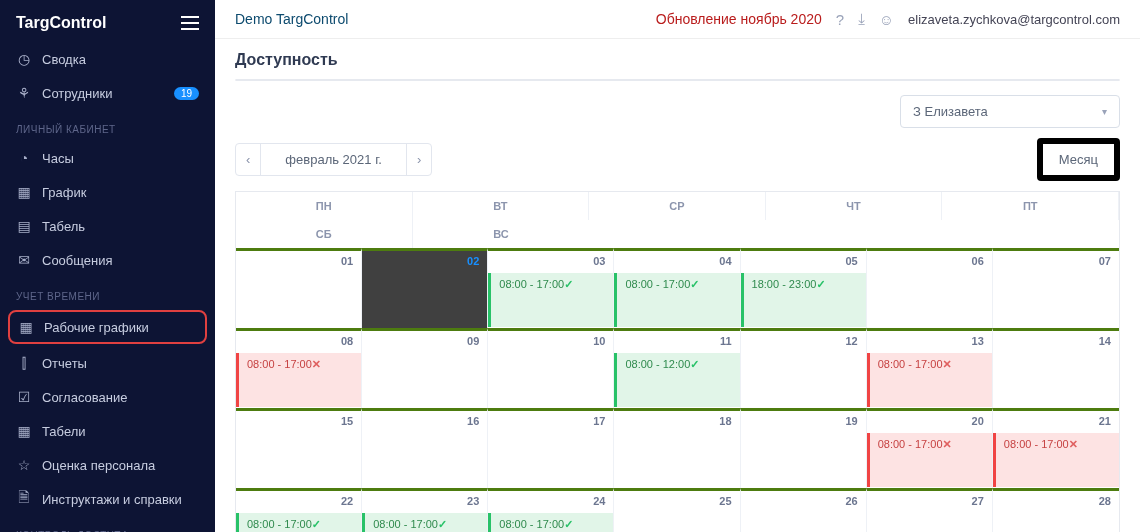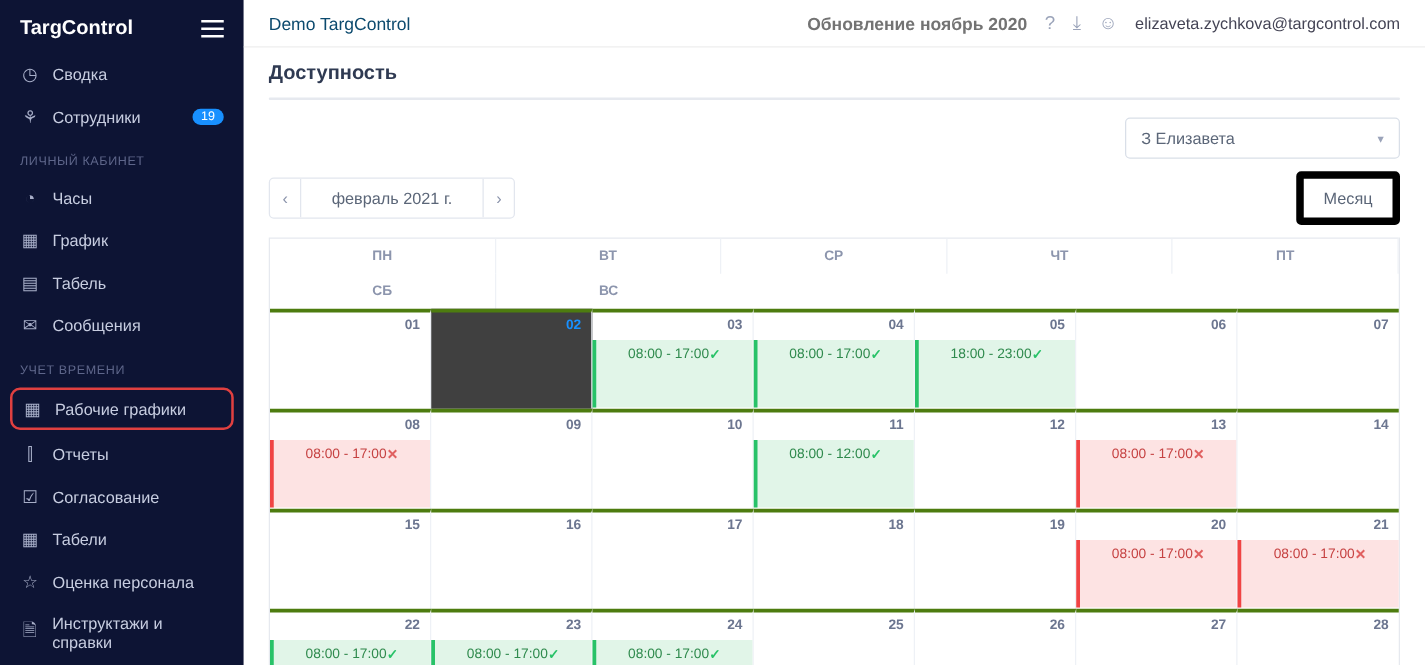--- a/index.html
+++ b/index.html
@@ -1,32 +1,32 @@
 <!DOCTYPE html>
 <html><head>
 <meta charset="utf-8">
 <style>
 * { margin: 0; padding: 0; box-sizing: border-box; }
 body { font-family: -apple-system, BlinkMacSystemFont, "Segoe UI", Arial, sans-serif; font-size: 13px; color: #333; background: #fff; overflow: hidden; }
 .app { display: flex; width: 1140px; height: 532px; }
-.sidebar { width: 195px; background: #0d1434; color: #aab0c5; display: flex; flex-direction: column; }
+.sidebar { width: 215px; background: #0d1434; color: #aab0c5; display: flex; flex-direction: column; }
 .sidebar-top { display: flex; align-items: center; justify-content: space-between; padding: 14px 16px 10px 16px; }
 .logo { color: #fff; font-weight: 700; font-size: 16px; }
 .hamburger { width: 18px; height: 14px; display: flex; flex-direction: column; justify-content: space-between; cursor: pointer; }
 .hamburger span { display: block; height: 2px; background: #fff; }
 .nav-item { display: flex; align-items: center; gap: 10px; padding: 9px 16px; font-size: 13px; cursor: pointer; color: #c7cde0; position: relative; }
 .nav-item .icon { width: 16px; height: 16px; display: inline-flex; align-items: center; justify-content: center; font-size: 14px; color: #a7aec8; }
 .nav-item.highlight { border: 2px solid #e04040; border-radius: 8px; margin: 2px 8px; padding: 7px 8px; }
 .nav-section { padding: 14px 16px 6px 16px; font-size: 10px; letter-spacing: 0.5px; color: #5e668a; text-transform: uppercase; }
 .badge { background: #1890ff; color: #fff; border-radius: 10px; font-size: 10px; padding: 1px 7px; margin-left: auto; }
 .main { flex: 1; display: flex; flex-direction: column; background: #fff; }
 .header { display: flex; align-items: center; padding: 10px 20px; gap: 14px; border-bottom: 1px solid #eee; height: 44px; }
 .header .org { color: #0c4a6e; font-size: 14px; }
 .header .spacer { flex: 1; }
-.header .announce { color: #737373; font-weight: 700; font-size: 14px; }
+.header .announce { color: #b91c1c; font-weight: 400; font-size: 14px; }
 .header .hicon { color: #9aa3b9; font-size: 15px; cursor: pointer; }
 .header .user { color: #445; font-size: 13px; }
 .page-title { padding: 12px 20px 10px 20px; font-size: 16px; font-weight: 600; color: #2f3a52; }
 .tabs { display: flex; gap: 0; border: 1px solid #e6e9ef; border-radius: 4px; margin: 0 20px; overflow: hidden; }
 .tab { padding: 11px 24px; font-size: 13px; color: #7a859c; cursor: pointer; border-right: 1px solid #e6e9ef; }
 .tab:last-child { border-right: none; }
 .tab.active { color: #2f3a52; box-shadow: inset 0 -2px 0 #e04040; font-weight: 500; }
 .filters { padding: 14px 20px 10px 20px; text-align: right; }
 .select { display: inline-flex; align-items: center; border: 1px solid #d9dfe8; border-radius: 4px; padding: 8px 12px; width: 220px; justify-content: space-between; color: #5b6678; cursor: pointer; background: #fff; }
 .select .chev { font-size: 10px; color: #9aa3b9; }
@@ -39,21 +39,21 @@
 .calendar { margin: 0 20px; border: 1px solid #e6e9ef; border-top: none; }
 .dowrow { display: grid; grid-template-columns: repeat(5, 1fr); border-top: 1px solid #e6e9ef; }
 .dow { text-align: center; padding: 8px 0; font-size: 11px; color: #8c95ad; font-weight: 600; border-right: 1px solid #eef1f6; }
 .dow:last-child { border-right: none; }
 .week { display: grid; grid-template-columns: repeat(7, 1fr); min-height: 80px; }
 .day { border-right: 1px solid #eef1f6; border-top: 3px solid #4d7c0f; position: relative; padding-top: 20px; }
 .day:last-child { border-right: none; }
 .day.selected { background: #404040; }
 .daynum { position: absolute; top: 4px; right: 8px; font-size: 11px; color: #6c7690; font-weight: 600; }
 .daynum.accent { color: #1890ff; }
-.slot { font-size: 11px; padding: 5px 8px 20px 8px; border-left: 3px solid; display: flex; justify-content: center; align-items: flex-start; min-height: 54px; margin-top: 2px; }
+.slot { font-size: 11px; padding: 5px 8px 20px 8px; border-left: 3px solid; display: flex; justify-content: flex-start; align-items: flex-start; min-height: 54px; margin-top: 2px; }
 .slot.ok { background: #e1f5e8; border-color: #28c268; color: #2f8a4d; }
 .slot.ok .mark { color: #28c268; }
 .slot.bad { background: #fde3e3; border-color: #f04444; color: #c64242; }
 .slot.bad .mark { color: #e06060; }
 .mark { font-size: 11px; font-weight: 600; }
 </style>
 </head>
 <body>
 
 <div class="app">

